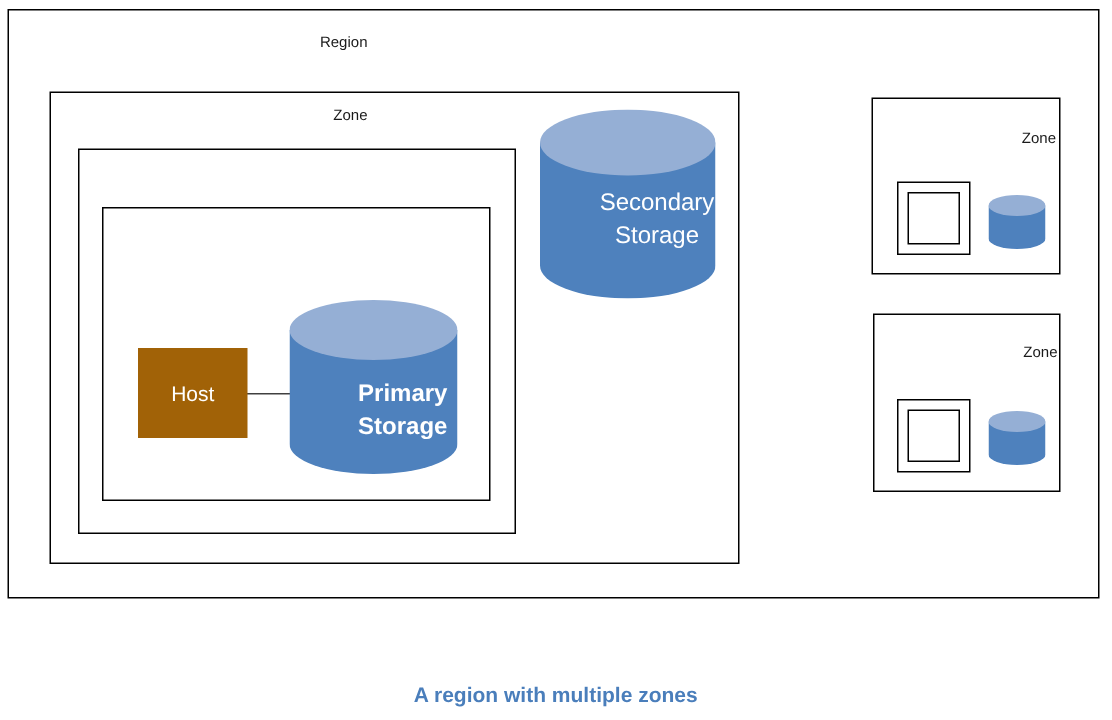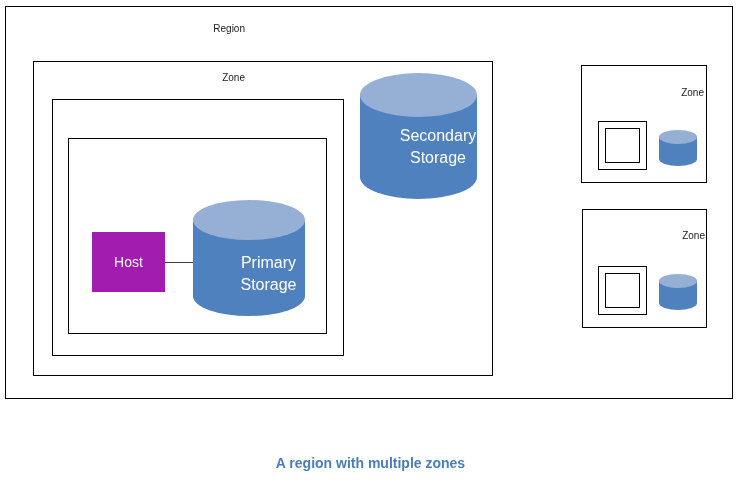--- a/index.html
+++ b/index.html
@@ -31,21 +31,21 @@
     font-size: 10px;
     color: #1a1a1a;
     text-align: right;
     white-space: nowrap;
     line-height: 1;
   }
 
   
   .host-rect {
     position: absolute;
-    background: #a21caf;
+    background: #a16207;
     color: #ffffff;
     font-size: 14px;
     display: flex;
     align-items: center;
     justify-content: center;
     box-sizing: border-box;
   }
 
   
   .connector {
@@ -118,21 +118,21 @@
 
   <div class="host-rect" style="left:92px; top:232px; width:73px; height:60px;">
     <span>Host</span>
   </div>
 
   <div class="cylinder" style="left:193px; top:200px; width:112px; height:116px;">
     <svg viewBox="0 0 112 116" preserveAspectRatio="none">
       <path d="M0,20 L0,96 A56,20 0 0 0 112,96 L112,20 Z" fill="#4E81BD"></path>
       <ellipse cx="56" cy="20" rx="56" ry="20" fill="#95AFD5"></ellipse>
     </svg>
-    <div class="cyl-text" style="top:52px;">
+    <div class="cyl-text" style="top:52px;font-weight:bold;">
       <div>Primary</div>
       <div>Storage</div>
     </div>
   </div>
 
   <div class="cylinder" style="left:360px; top:73px; width:117px; height:126px;">
     <svg viewBox="0 0 117 126" preserveAspectRatio="none">
       <path d="M0,22 L0,104 A58.5,22 0 0 0 117,104 L117,22 Z" fill="#4E81BD"></path>
       <ellipse cx="58.5" cy="22" rx="58.5" ry="22" fill="#95AFD5"></ellipse>
     </svg>

